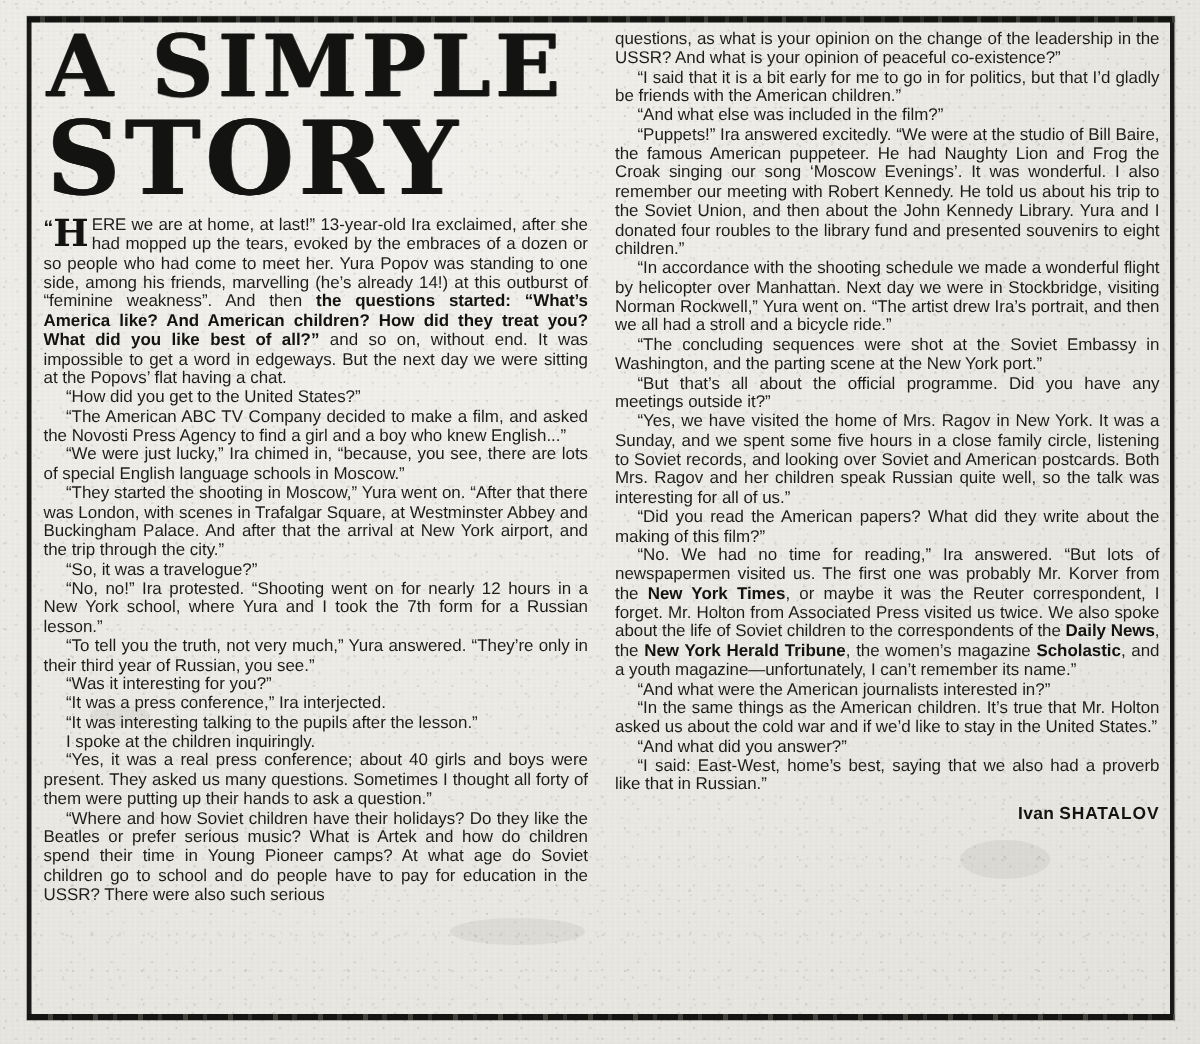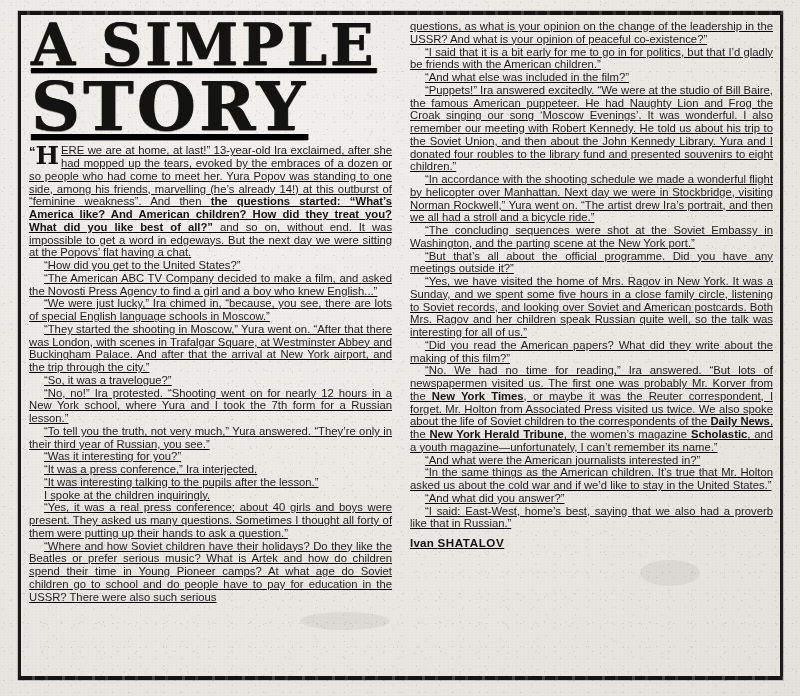--- a/index.html
+++ b/index.html
@@ -91,21 +91,20 @@
     width: 745px;
     height: 655px;
     display: flex;
     gap: 18px;
     box-sizing: border-box;
   }
   .col {
     width: 363px;
     flex: 0 0 363px;
     box-sizing: border-box;
-    text-decoration: underline;
   }
   .col.right { padding-top: 2px; }
 
   
   #masthead {
     margin: 0 0 6px 0;
     padding: 0;
   }
   .title-line {
     font-family: "DejaVu Serif", "Liberation Serif", serif;
@@ -166,21 +165,21 @@
     color: #131311;
     margin: 1px 0 0 0;
   }
 
   
   .byline {
     font-family: "Liberation Sans", "DejaVu Sans", sans-serif;
     font-size: 11.6px;
     font-weight: 700;
     color: #131311;
-    text-align: left;
+    text-align: right;
     margin-top: 7px;
     letter-spacing: 0.2px;
   }
   .byline .sur { letter-spacing: 0.6px; }
 
   
   .blotch {
     position: absolute;
     border-radius: 50%;
     background: rgba(120,116,108,0.10);

